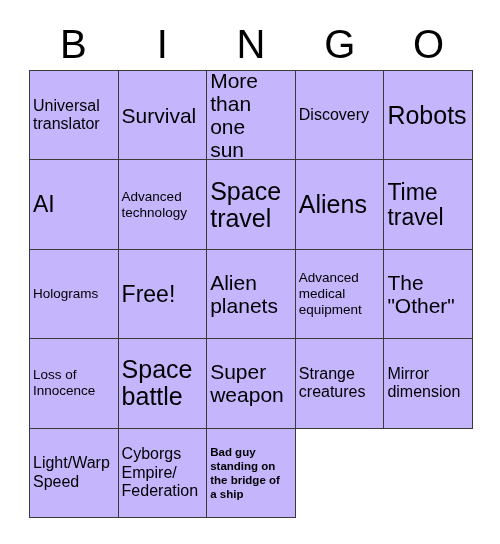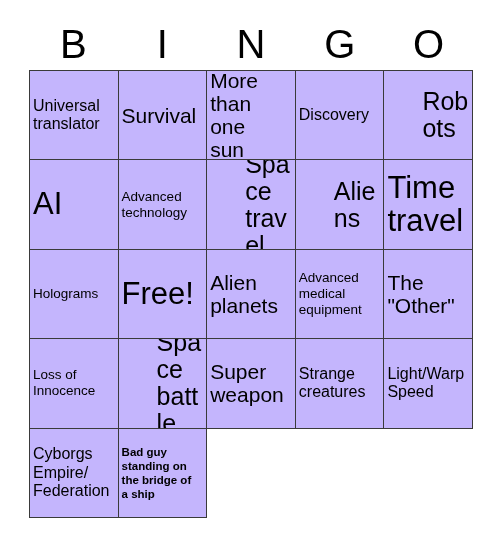--- a/index.html
+++ b/index.html
@@ -74,22 +74,22 @@
 
   .cell-text {
     display: block;
     width: 100%;
     line-height: 1.12;
     white-space: pre-line;
     word-break: break-word;
   }
 
   
-  .fs-xxl .cell-text { font-size: 31px; line-height: 1.06; }
-  .fs-xl  .cell-text { font-size: 25px; line-height: 1.08; margin-left: 35px; }
+  .fs-xxl .cell-text { font-size: 23px; line-height: 1.06; }
+  .fs-xl  .cell-text { font-size: 25px; line-height: 1.08; }
   .fs-lg  .cell-text { font-size: 21px; line-height: 1.10; }
   .fs-md  .cell-text { font-size: 16px; line-height: 1.15; }
   .fs-sm  .cell-text { font-size: 13.5px; line-height: 1.18; }
   .fs-xs  .cell-text { font-size: 11.5px; line-height: 1.22; font-weight: bold; }
 </style>
 </head>
 <body>
 
 <div class="card">
 
@@ -167,20 +167,24 @@
       </div>
       <div class="cell fs-lg">
         <span class="cell-text">Super
 weapon</span>
       </div>
       <div class="cell fs-md">
         <span class="cell-text">Strange
 creatures</span>
       </div>
       <div class="cell fs-md">
+        <span class="cell-text">Mirror
+dimension</span>
+      </div>
+      <div class="cell fs-md">
         <span class="cell-text">Light/Warp
 Speed</span>
       </div>
       <div class="cell fs-md">
         <span class="cell-text">Cyborgs
 Empire/
 Federation</span>
       </div>
       <div class="cell fs-xs">
         <span class="cell-text">Bad guy

